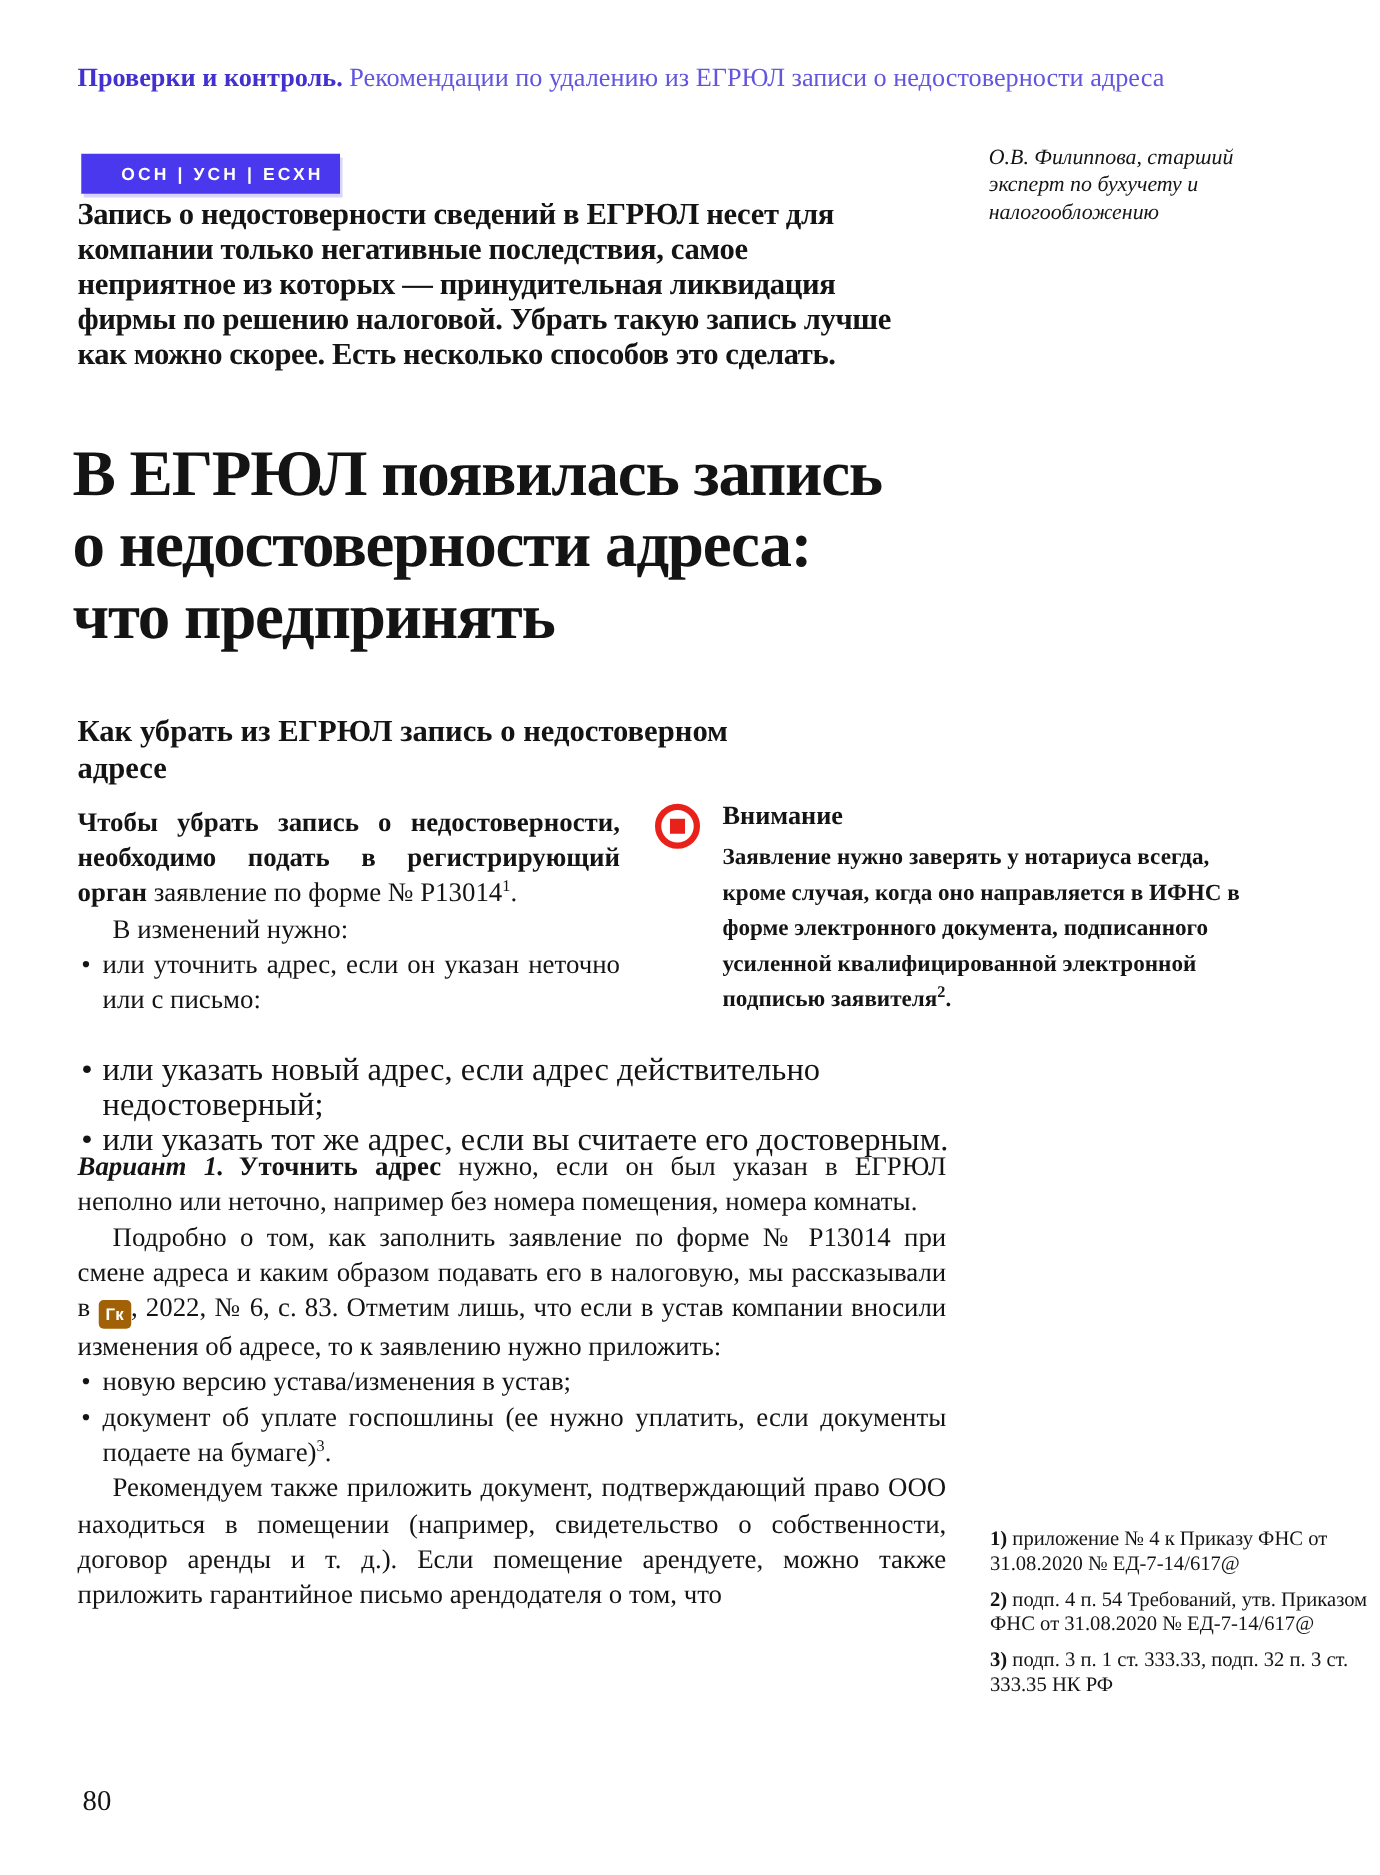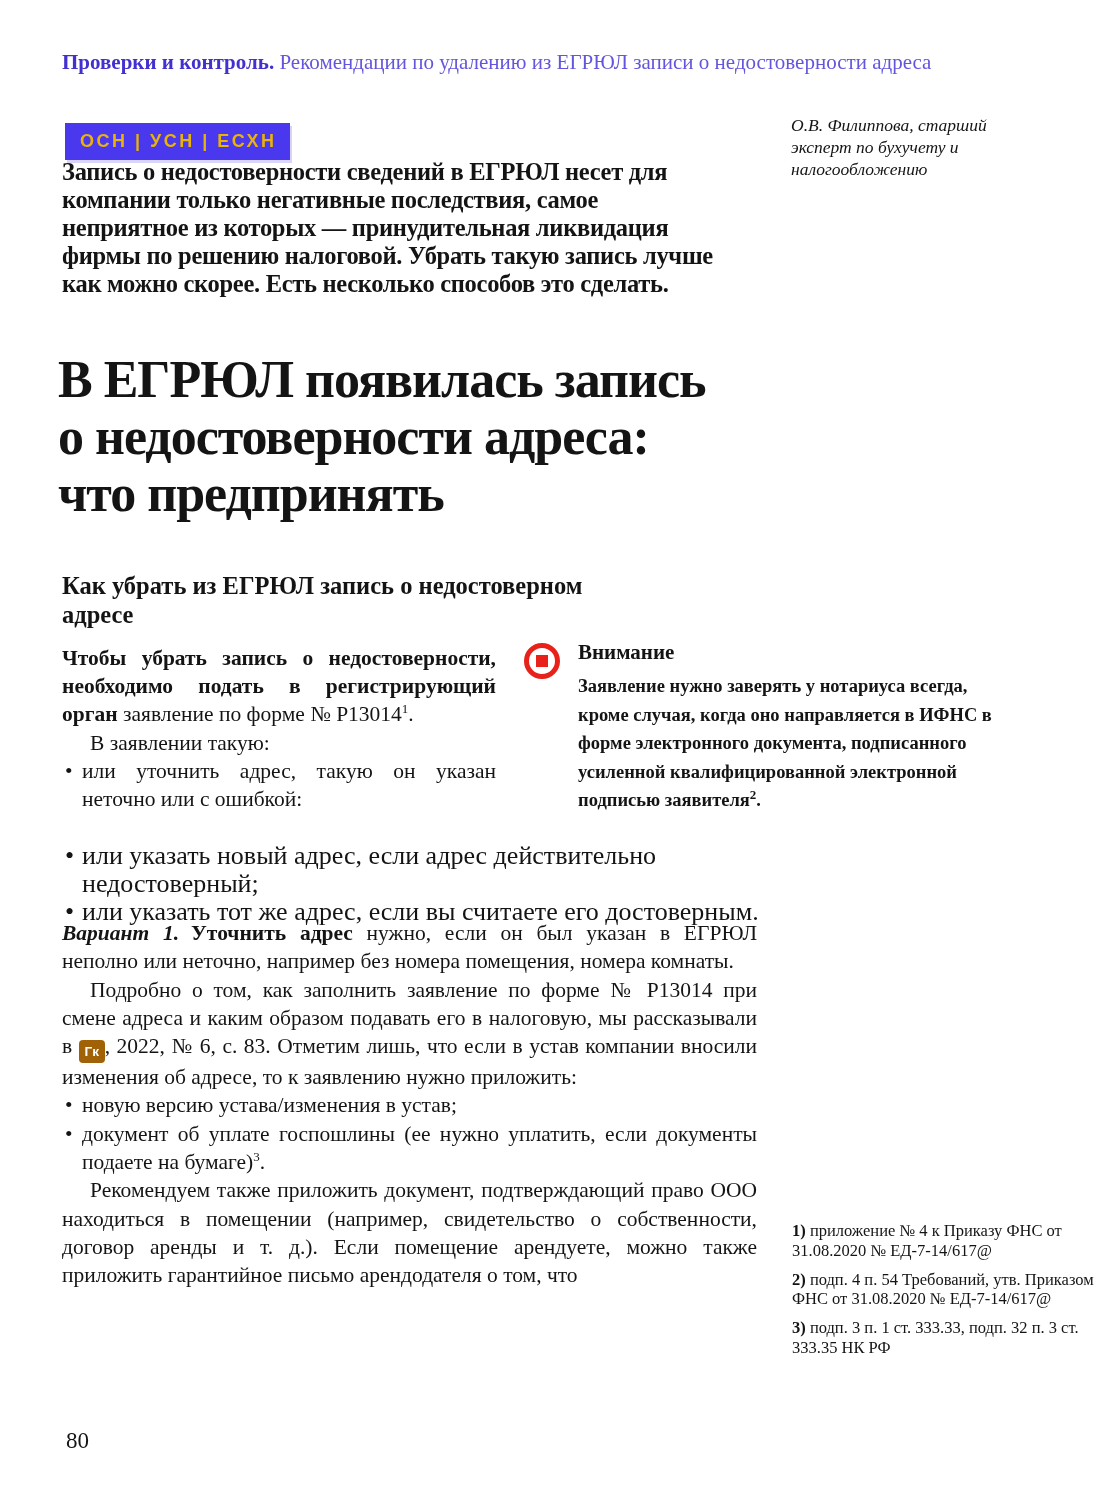--- a/index.html
+++ b/index.html
@@ -6,23 +6,23 @@
   .page {
     position:relative; width:1104px; height:1500px; background:#ffffff;
     font-family:"Liberation Serif", serif; color:#141414; overflow:hidden;
   }
   
   .kicker { position:absolute; left:62px; top:50px; font-size:21px; white-space:nowrap; }
   .kicker .k-bold { font-weight:bold; color:#4331cf; }
   .kicker .k-light { color:#6355de; }
   
   .badge {
-    position:absolute; left:65px; top:123px; background:#4a38ef; color:#eab308;
-    font-family:"Liberation Sans", sans-serif; font-weight:bold; font-size:18px;
-    letter-spacing:2.5px; padding:8px 13px 8px 15px; box-shadow:2px 3px 0 #d9d4fa;
+    position:absolute; left:65px; top:123px; background:#4a38ef; color:#ffffff;
+    font-family:"Liberation Sans", sans-serif; font-weight:bold; font-size:14px;
+    letter-spacing:2.5px; padding:8px 13px 8px 32px; box-shadow:2px 3px 0 #d9d4fa;
   }
   
   .author {
     position:absolute; left:791px; top:114px; width:228px;
     font-style:italic; font-size:17.5px; line-height:22px;
   }
   
   .lead {
     position:absolute; left:62px; top:158px; width:655px;
     font-weight:bold; font-size:24.5px; line-height:28px; letter-spacing:-0.3px;
@@ -109,22 +109,22 @@
     <div>что предпринять</div>
   </div>
 
   <div class="section-heading">
     <div>Как убрать из ЕГРЮЛ запись о недостоверном</div>
     <div>адресе</div>
   </div>
 
   <div class="intro-col">
     <p><span class="b">Чтобы убрать запись о недостоверности, необходимо подать в регистрирующий орган</span><span> заявление по форме № Р13014</span><sup class="ref">1</sup><span>.</span></p>
-    <p class="indent-first">В заявлении такую:</p>
-    <div class="bullet">или уточнить адрес, такую он указан неточно или с ошибкой:</div>
+    <p class="indent-first">В изменений нужно:</p>
+    <div class="bullet">или уточнить адрес, если он указан неточно или с письмо:</div>
   </div>
 
   <div class="wide-bullets">
     <div class="bullet">или указать новый адрес, если адрес действительно недостоверный;</div>
     <div class="bullet">или указать тот же адрес, если вы считаете его достоверным.</div>
   </div>
 
   <div class="attention">
     <span class="attention-icon">
         <span class="sq"></span>

